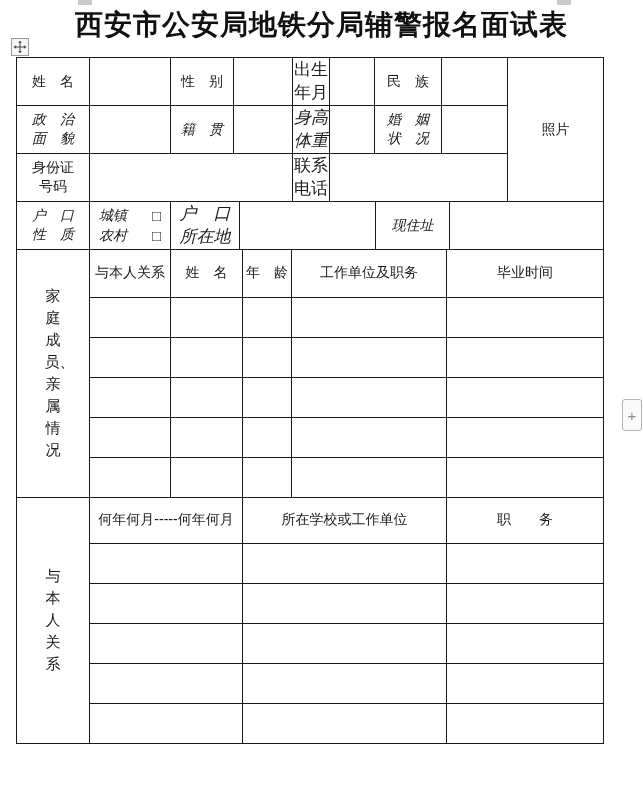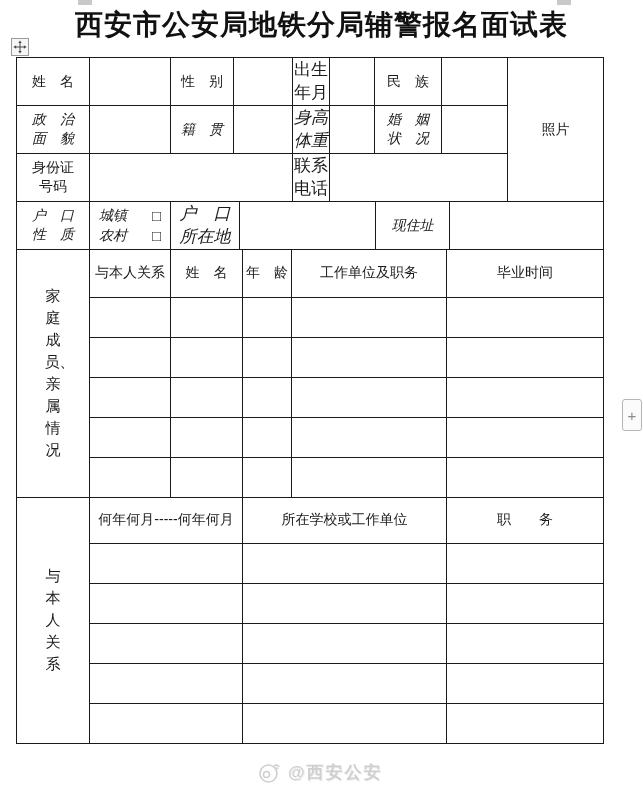--- a/index.html
+++ b/index.html
@@ -252,25 +252,14 @@
       </tr>
     </tbody>
       </table>
 
   </div>
 
   <div class="insert-btn">
     <span>+</span>
   </div>
 
-  <div class="watermark">
-    <svg width="24" height="24" viewBox="0 0 24 24">
-      <g fill="none" stroke="#cfcfcf" stroke-width="1.6">
-        <circle cx="10.5" cy="13.5" r="8.5"></circle>
-        <circle cx="8.5" cy="14.5" r="3"></circle>
-        <path d="M16 6 C18 4.5, 20.5 5, 21 7"></path>
-        <path d="M17 8.5 C18.2 7.6, 19.6 7.9, 20 9"></path>
-      </g>
-    </svg>
-    <span class="wm-text">@西安公安</span>
-  </div>
 
 </div>
 
 </body></html>

